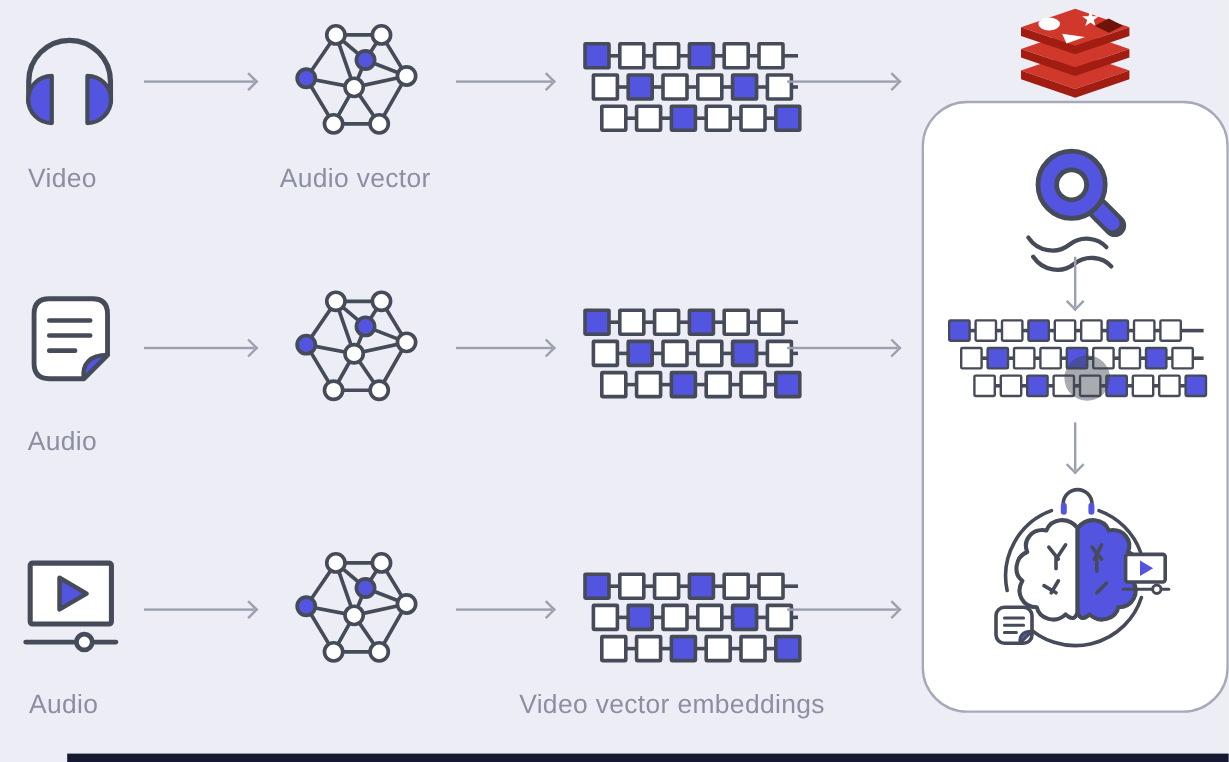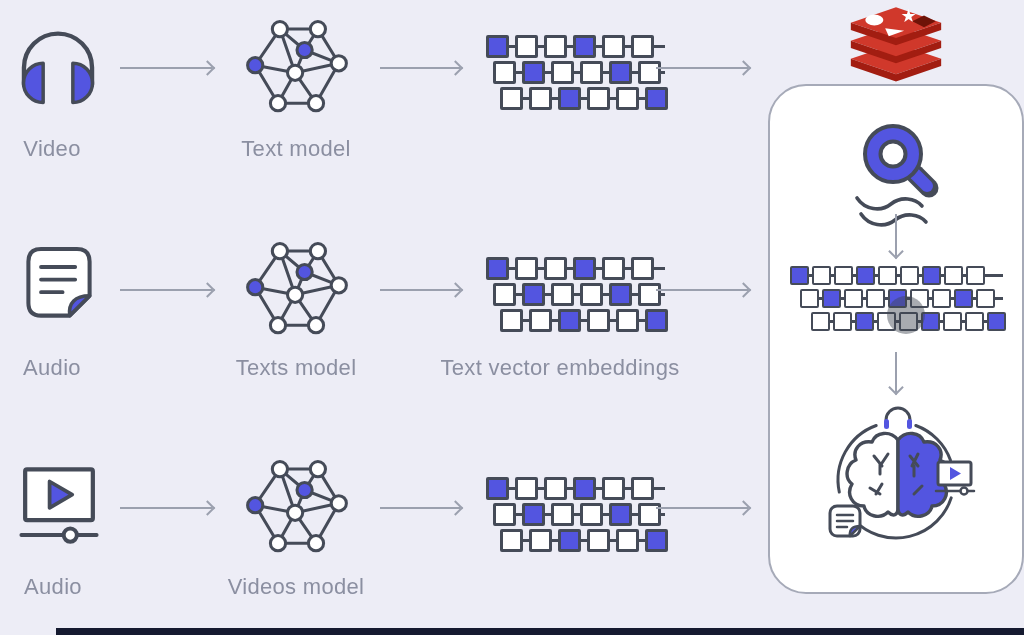--- a/index.html
+++ b/index.html
@@ -91,21 +91,21 @@
     <path class="fillB" stroke-width="4" d="M38,53 a22,22 0 0 0 0,45 z"></path>
     <path class="fillB" stroke-width="4" d="M72,53 a22,22 0 0 1 0,45 z"></path>
   </svg>
   <div class="lbl" style="left:52px;top:136px">Video</div>
 
   <div class="harrow" style="left:120px;top:67px;width:92px"></div>
 
   <svg class="icon" style="left:240px;top:12px" width="114" height="114" viewBox="0 0 120 120">
       <use href="#net"></use>
     </svg>
-  <div class="lbl" style="left:296px;top:136px">Text model</div>
+  <div class="lbl" style="left:296px;top:136px">Audio vector</div>
 
   <div class="harrow" style="left:380px;top:67px;width:80px"></div>
 
   <div class="embed small" style="left:486px;top:35px">
       <div class="embed-row">
         <div class="cell on"></div>
         <div class="cell"></div>
         <div class="cell"></div>
         <div class="cell on"></div>
         <div class="cell"></div>
@@ -136,21 +136,20 @@
     <path class="stK" stroke-width="4.2" d="M30,30 h38 M30,44 h38 M30,58 h24"></path>
     <path class="fillB" stroke-width="4" d="M84,62 l-22,22 c-2,-14 6,-22 22,-22 z"></path>
   </svg>
   <div class="lbl" style="left:52px;top:355px">Audio</div>
 
   <div class="harrow" style="left:120px;top:289px;width:92px"></div>
 
   <svg class="icon" style="left:240px;top:234px" width="114" height="114" viewBox="0 0 120 120">
       <use href="#net"></use>
     </svg>
-  <div class="lbl" style="left:296px;top:355px">Texts model</div>
 
   <div class="harrow" style="left:380px;top:289px;width:80px"></div>
 
   <div class="embed small" style="left:486px;top:257px">
       <div class="embed-row">
         <div class="cell on"></div>
         <div class="cell"></div>
         <div class="cell"></div>
         <div class="cell on"></div>
         <div class="cell"></div>
@@ -166,38 +165,36 @@
       </div>
       <div class="embed-row">
         <div class="cell"></div>
         <div class="cell"></div>
         <div class="cell on"></div>
         <div class="cell"></div>
         <div class="cell"></div>
         <div class="cell on"></div>
       </div>
     </div>
-  <div class="lbl" style="left:560px;top:355px">Text vector embeddings</div>
 
   <div class="harrow" style="left:656px;top:289px;width:92px"></div>
 
   <svg class="icon" style="left:12px;top:458px" width="94" height="94" viewBox="0 0 100 100">
     <rect class="fillW" stroke-width="4.5" x="14" y="12" width="72" height="54" rx="2"></rect>
     <path class="fillB" stroke-width="4" d="M40,25 L64,39 L40,53 z"></path>
     <path class="stK" stroke-width="4.2" d="M10,82 H90"></path>
     <circle class="fillW" stroke-width="4.2" cx="62" cy="82" r="7"></circle>
   </svg>
   <div class="lbl" style="left:53px;top:574px">Audio</div>
 
   <div class="harrow" style="left:120px;top:507px;width:92px"></div>
 
   <svg class="icon" style="left:240px;top:452px" width="114" height="114" viewBox="0 0 120 120">
       <use href="#net"></use>
     </svg>
-  <div class="lbl" style="left:296px;top:574px">Videos model</div>
 
   <div class="harrow" style="left:380px;top:507px;width:80px"></div>
 
   <div class="embed small" style="left:486px;top:477px">
       <div class="embed-row">
         <div class="cell on"></div>
         <div class="cell"></div>
         <div class="cell"></div>
         <div class="cell on"></div>
         <div class="cell"></div>
@@ -213,20 +210,21 @@
       </div>
       <div class="embed-row">
         <div class="cell"></div>
         <div class="cell"></div>
         <div class="cell on"></div>
         <div class="cell"></div>
         <div class="cell"></div>
         <div class="cell on"></div>
       </div>
     </div>
+  <div class="lbl" style="left:560px;top:574px">Video vector embeddings</div>
 
   <div class="harrow" style="left:656px;top:507px;width:92px"></div>
 
   <div class="panel"></div>
 
   <svg class="icon" style="left:840px;top:4px" width="112" height="88" viewBox="0 0 124 96">
     <path d="M12,60 L62,43 L112,60 L62,77 Z" fill="var(--redis-red)"></path>
     <path d="M12,60 L12,68 L62,85 L112,68 L112,60 L62,77 Z" fill="var(--redis-dark)"></path>
     <path d="M12,40 L62,23 L112,40 L62,57 Z" fill="var(--redis-red)"></path>
     <path d="M12,40 L12,48 L62,65 L112,48 L112,40 L62,57 Z" fill="var(--redis-dark)"></path>

